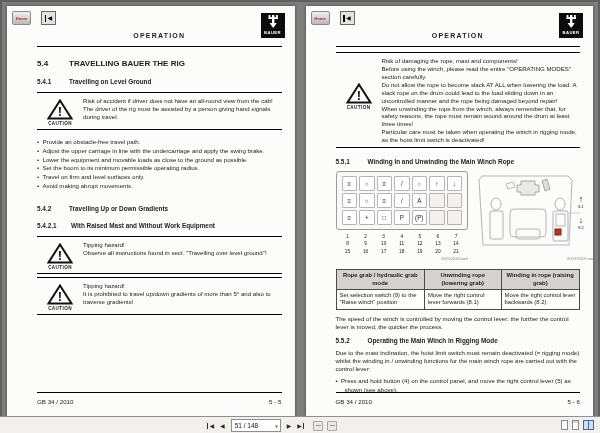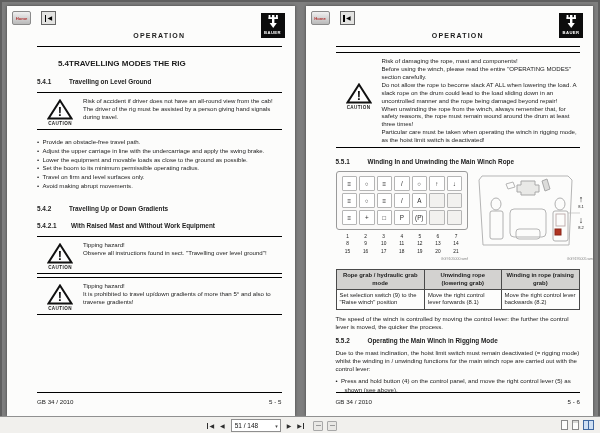--- a/index.html
+++ b/index.html
@@ -40,21 +40,21 @@
     font-size:7px; font-weight:bold; letter-spacing:1.2px; }
   .header-rule { margin:7px 13px 0 30px; border-top:1.8px solid #000; }
 
   .logo { position:absolute; top:7px; right:10px; width:24px; height:25px;
     background:#0c0c0c; display:flex; flex-direction:column; align-items:center; }
   .logo svg { margin-top:2px; }
   .logo-text { color:#fff; font-size:4.2px; font-weight:bold; letter-spacing:.4px; line-height:1.3; }
 
   .content { margin:0 13px 0 30px; }
 
-  .h1 { display:flex; font-size:8px; font-weight:bold; margin-top:12px;text-align:right; }
+  .h1 { display:flex; font-size:8px; font-weight:bold; margin-top:12px; }
   .h1 .h-num { width:32px; flex:none; }
   .h2 { display:flex; font-size:6.4px; font-weight:bold; margin-top:10px; }
   .h2 .h-num { width:32px; flex:none; }
 
   .caution-box {
     border-top:1.6px solid #000; border-bottom:1.6px solid #000;
     display:flex; padding:4px 0 3px; margin-top:7px;
   }
   .caution-side { width:46px; flex:none; display:flex; flex-direction:column; align-items:center; padding-top:2px; }
   .caution-word { font-size:4.6px; font-weight:bold; letter-spacing:.4px; margin-top:1px; }
@@ -143,21 +143,21 @@
       </svg>
       <div class="logo-text">BAUER</div>
     </div>
 
     <div class="header-title">OPERATION</div>
     <div class="header-rule"></div>
 
     <div class="content">
       <div class="h1">
         <span class="h-num">5.4</span>
-        <span>TRAVELLING MODES THE RIG</span>
+        <span>TRAVELLING BAUER THE RIG</span>
       </div>
       <div class="h2">
         <span class="h-num">5.4.1</span>
         <span>Travelling on Level Ground</span>
       </div>
 
       <div class="caution-box">
         <div class="caution-side">
           <svg width="26" height="21" viewBox="0 0 26 21">
             <polygon points="13,1.5 24.5,19.5 1.5,19.5" fill="#fff" stroke="#111" stroke-width="2"></polygon>

